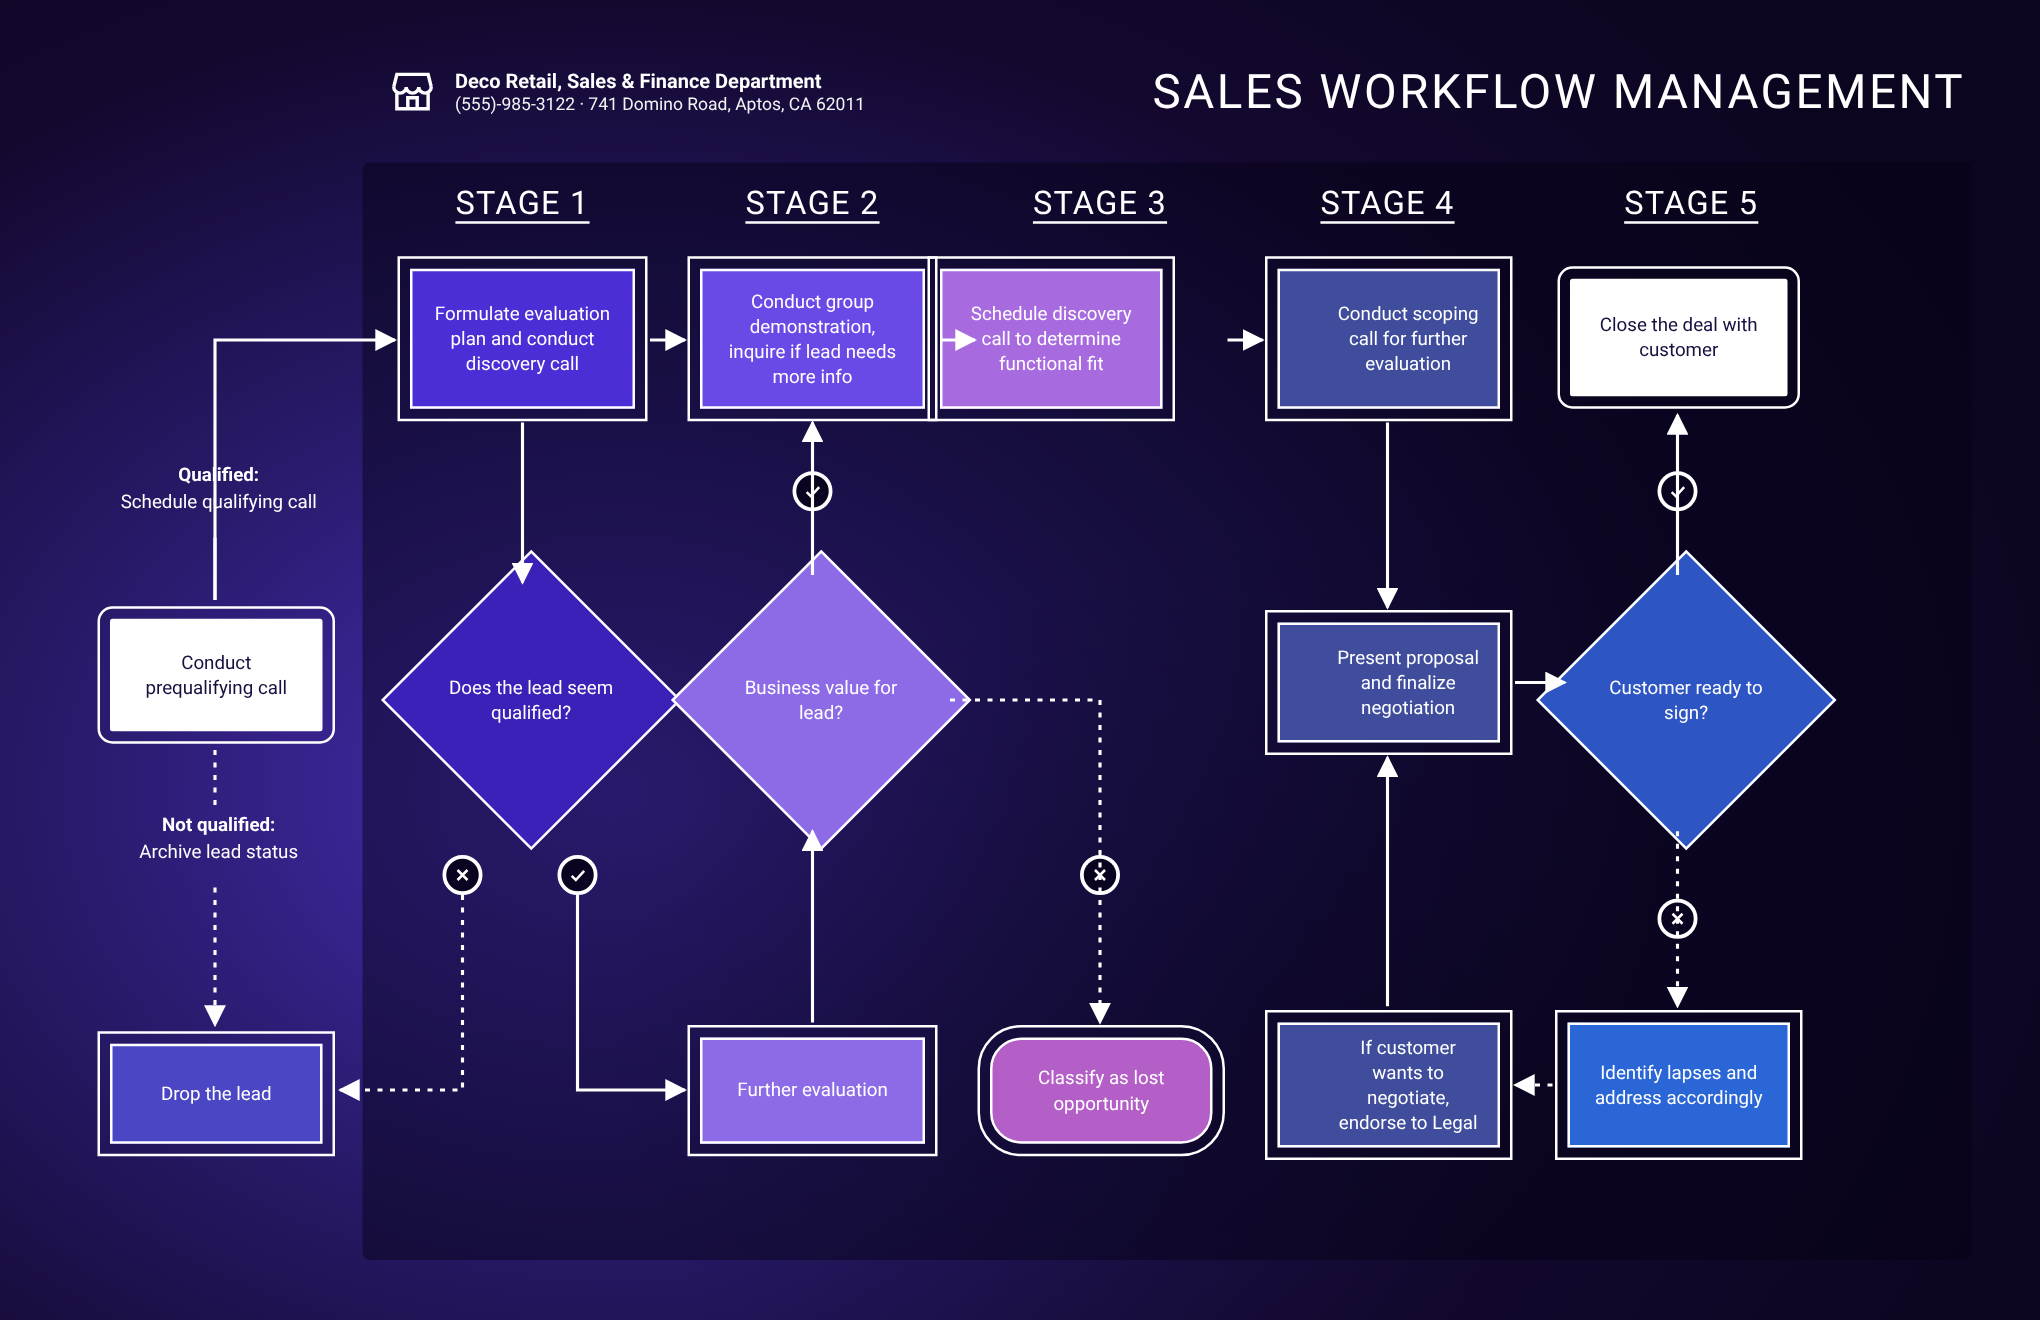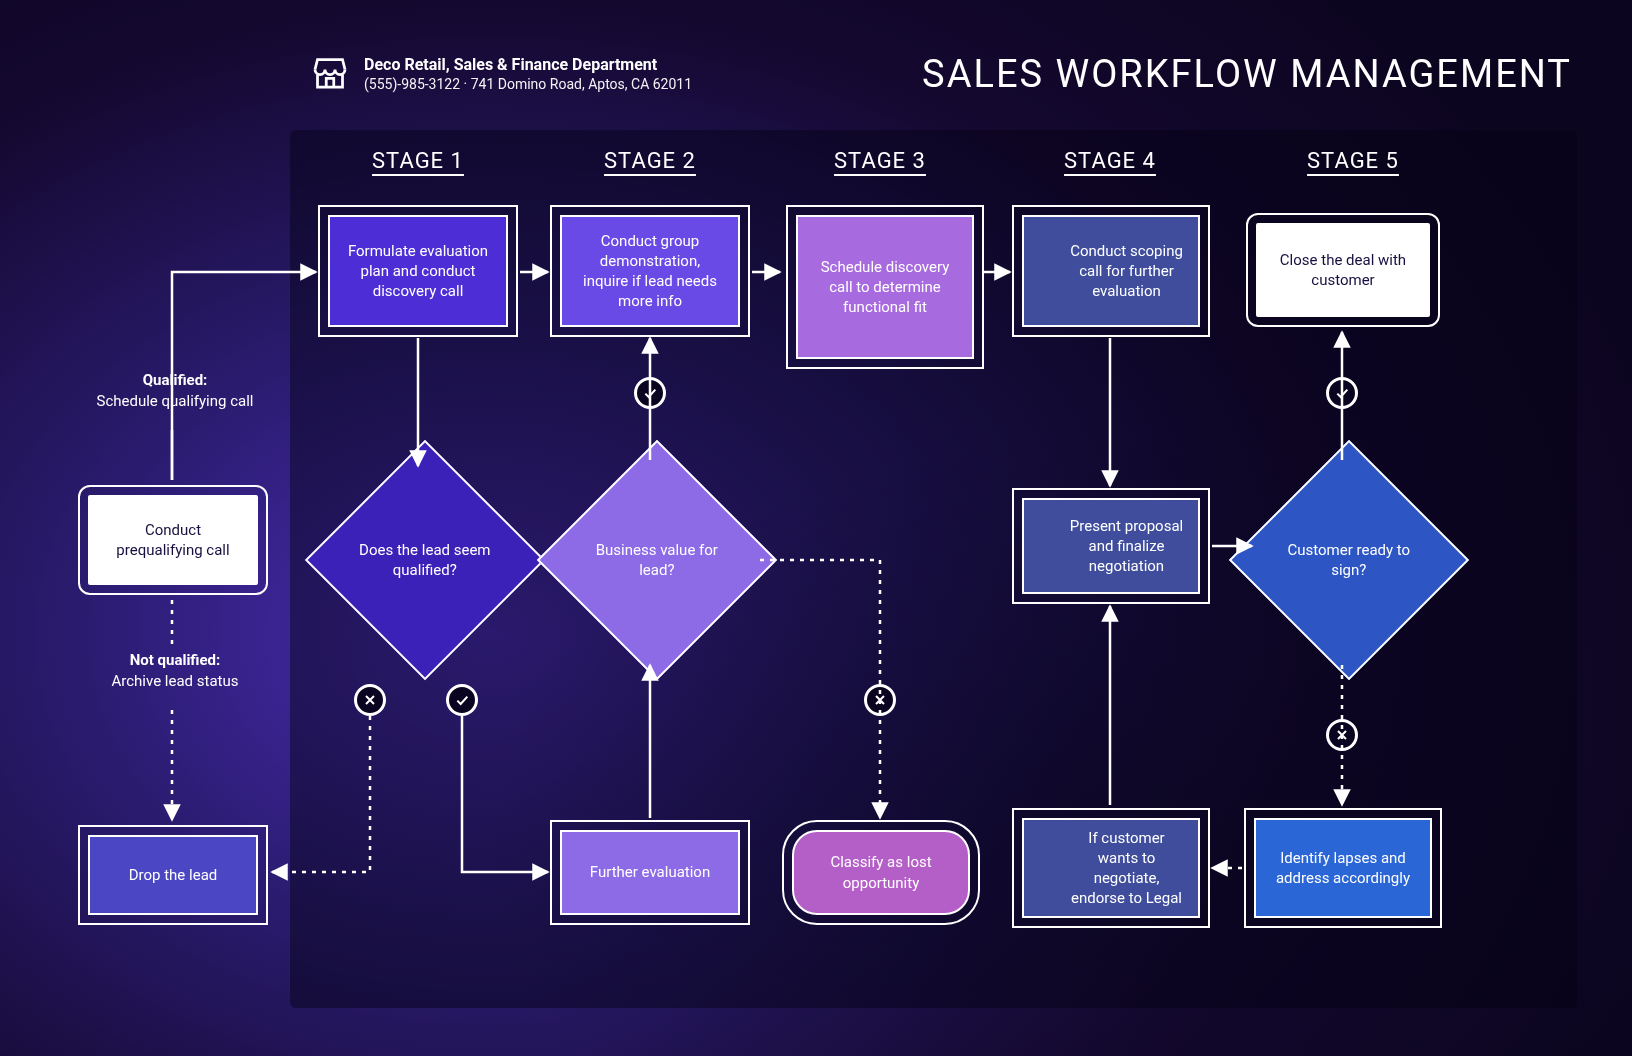--- a/index.html
+++ b/index.html
@@ -21,21 +21,21 @@
   .brand-text .line1 { font-weight: 700; font-size: 16px; }
   .brand-text .line2 { font-size: 14px; opacity: .95; margin-top:2px; }
   .title { font-size: 38px; letter-spacing: 2px; font-weight: 400; text-align: left; }
 
   .panel {
     position: absolute; top: 130px; left: 290px; right: 55px; bottom: 48px;
     background: rgba(5,2,20,.45); border-radius: 6px;
   }
 
   .stage-head {
-    position: absolute; top: 148px; font-size: 22px; letter-spacing: 1px;
+    position: absolute; top: 148px; font-size: 26px; letter-spacing: 1px;
     text-decoration: underline; text-underline-offset: 6px; font-weight: 400;
     transform: translateX(-50%); text-align: center;
   }
 
   
   .node { position: absolute; text-align: center; color: #fff; font-size: 15px; line-height: 1.35; display: flex; align-items: center; justify-content: center; padding: 10px 14px; }
   .dbl { outline: 2px solid #fff; outline-offset: 8px; }
   .sgl { border: 2px solid #fff; }
 
   .rounded { border-radius: 22px; }
@@ -116,21 +116,21 @@
 <div class="node violet sgl dbl" style="left:560px; top:215px; width:180px; height:112px">
   <span>Conduct group demonstration, inquire if lead needs more info</span>
 </div>
 <div class="decision node lav" style="left:572px; top:475px">
   <div class="label">Business value for lead?</div>
 </div>
 <div class="node lav sgl dbl" style="left:560px; top:830px; width:180px; height:85px">
   <span>Further evaluation</span>
 </div>
 
-<div class="node orchid sgl dbl" style="left:796px; top:215px; width:178px; height:144px">
+<div class="node orchid sgl dbl" style="left:752px; top:215px; width:178px; height:112px">
   <span>Schedule discovery call to determine functional fit</span>
 </div>
 <div class="node magenta sgl dbl" style="left:792px; top:830px; width:178px; height:85px">
   <span>Classify as lost opportunity</span>
 </div>
 
 <div class="node slate sgl dbl" style="left:1022px; top:215px; width:178px; height:112px">
   <span>Conduct scoping call for further evaluation</span>
 </div>
 <div class="node slate sgl dbl" style="left:1022px; top:498px; width:178px; height:96px">

